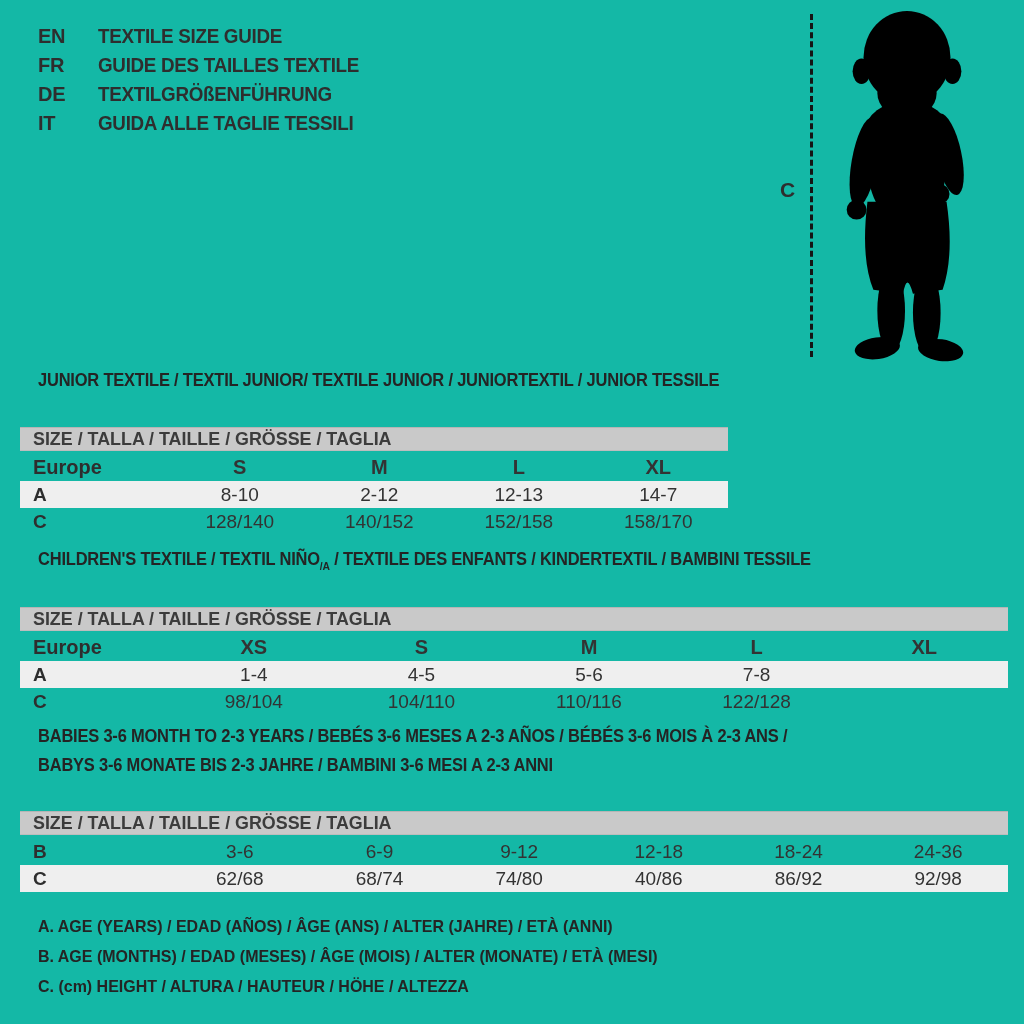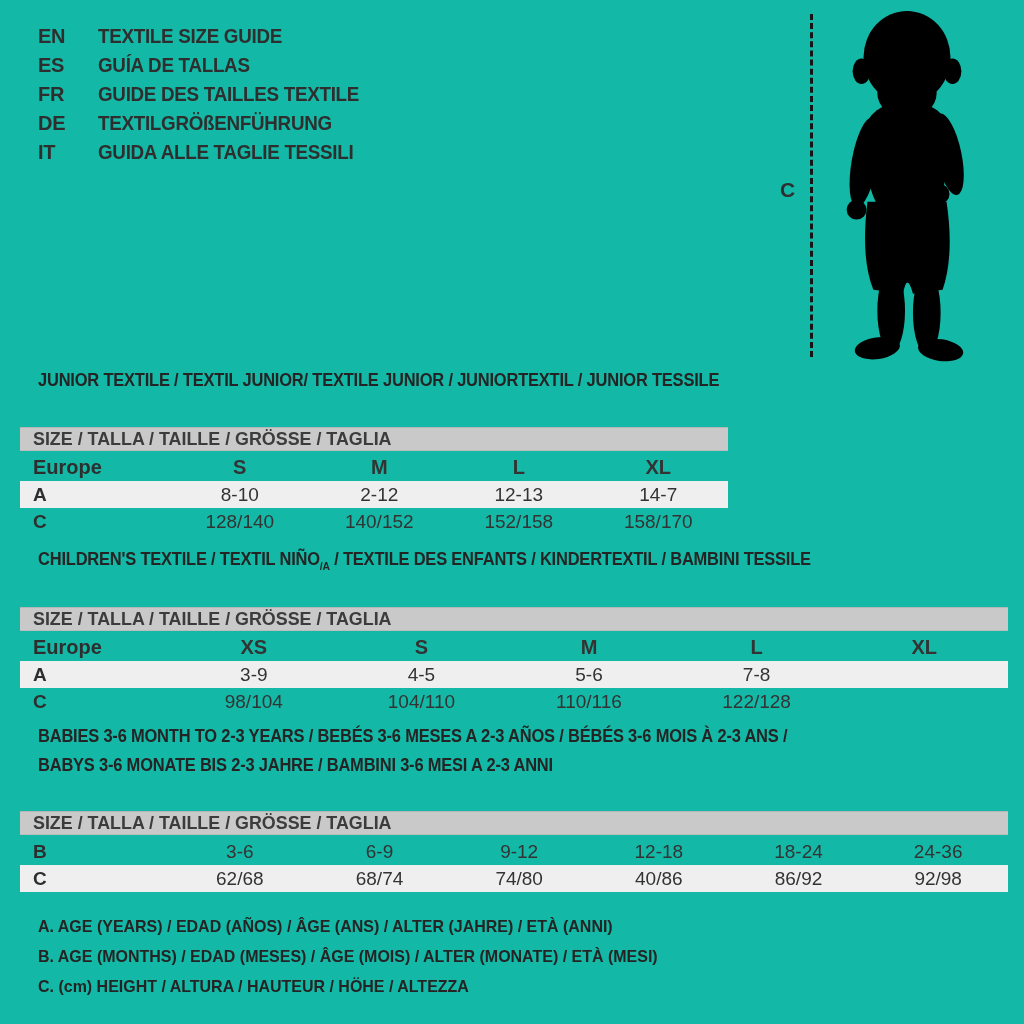--- a/index.html
+++ b/index.html
@@ -50,24 +50,20 @@
 </style>
 </head>
 <body>
 
 <div class="page">
 
   <div class="lang-list">
     <div class="lang-row">
       <span class="code">EN</span>
       <span class="cond">TEXTILE SIZE GUIDE</span>
-    </div>
-    <div class="lang-row">
-      <span class="code">ES</span>
-      <span class="cond">GUÍA DE TALLAS</span>
     </div>
     <div class="lang-row">
       <span class="code">FR</span>
       <span class="cond">GUIDE DES TAILLES TEXTILE</span>
     </div>
     <div class="lang-row">
       <span class="code">DE</span>
       <span class="cond">TEXTILGRÖßENFÜHRUNG</span>
     </div>
     <div class="lang-row">
@@ -138,21 +134,21 @@
     <div class="t-row euro">
       <span class="label">Europe</span>
       <span class="cell">XS</span>
       <span class="cell">S</span>
       <span class="cell">M</span>
       <span class="cell">L</span>
       <span class="cell">XL</span>
     </div>
     <div class="t-row shade">
       <span class="label">A</span>
-      <span class="cell">3-9</span>
+      <span class="cell">1-4</span>
       <span class="cell">4-5</span>
       <span class="cell">5-6</span>
       <span class="cell">7-8</span>
     </div>
     <div class="t-row">
       <span class="label">C</span>
       <span class="cell">98/104</span>
       <span class="cell">104/110</span>
       <span class="cell">110/116</span>
       <span class="cell">122/128</span>

